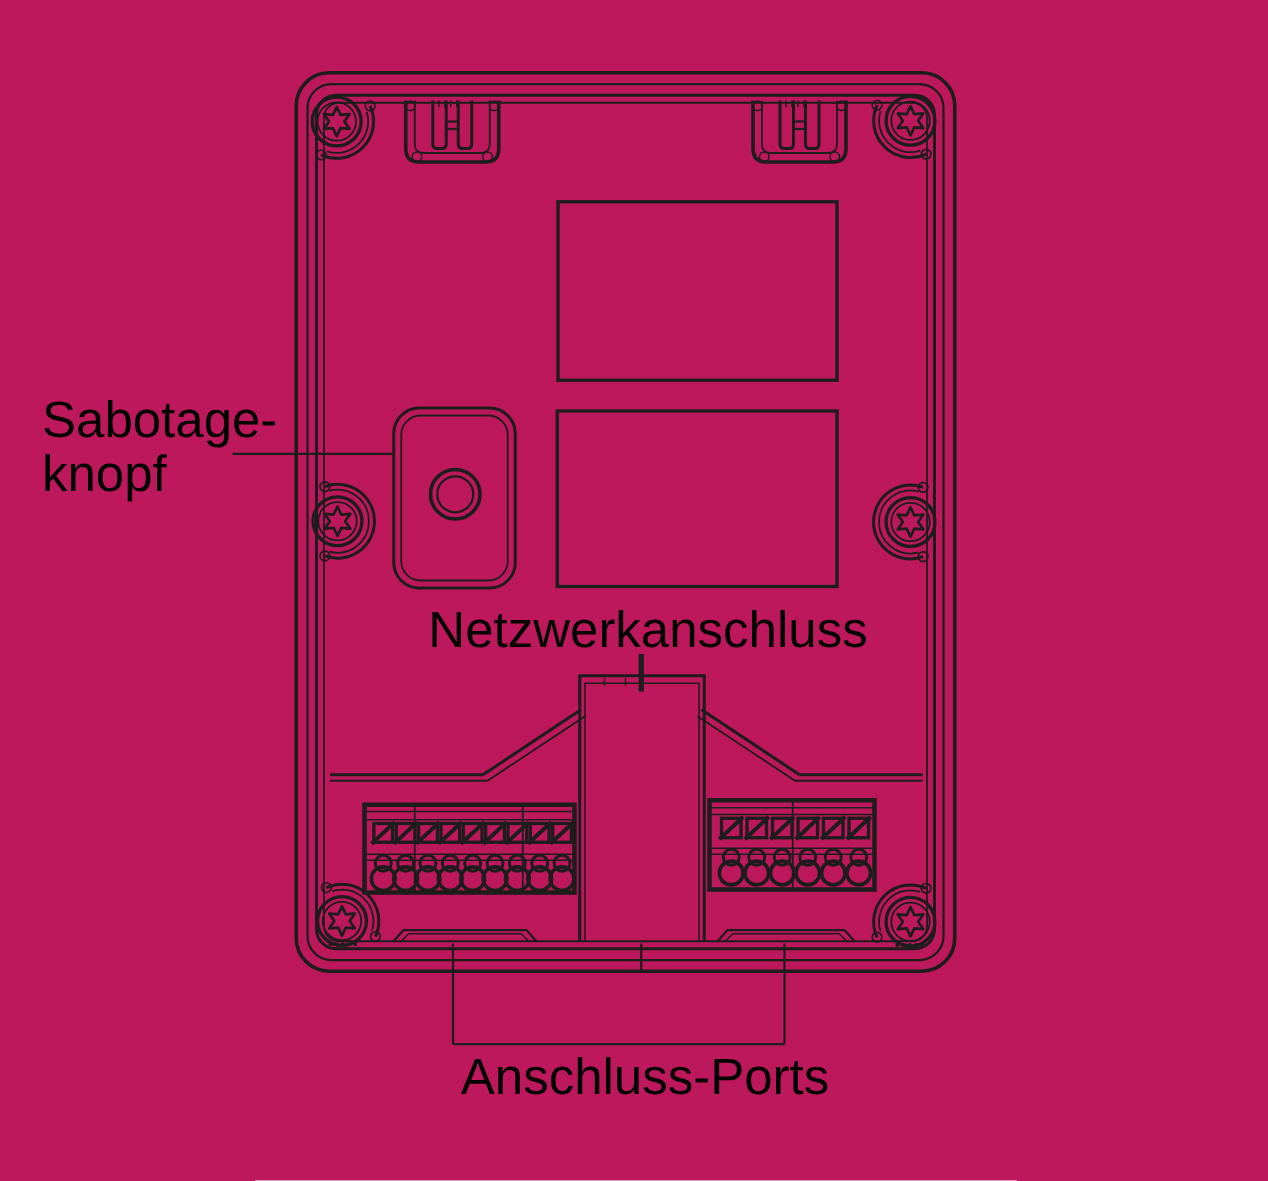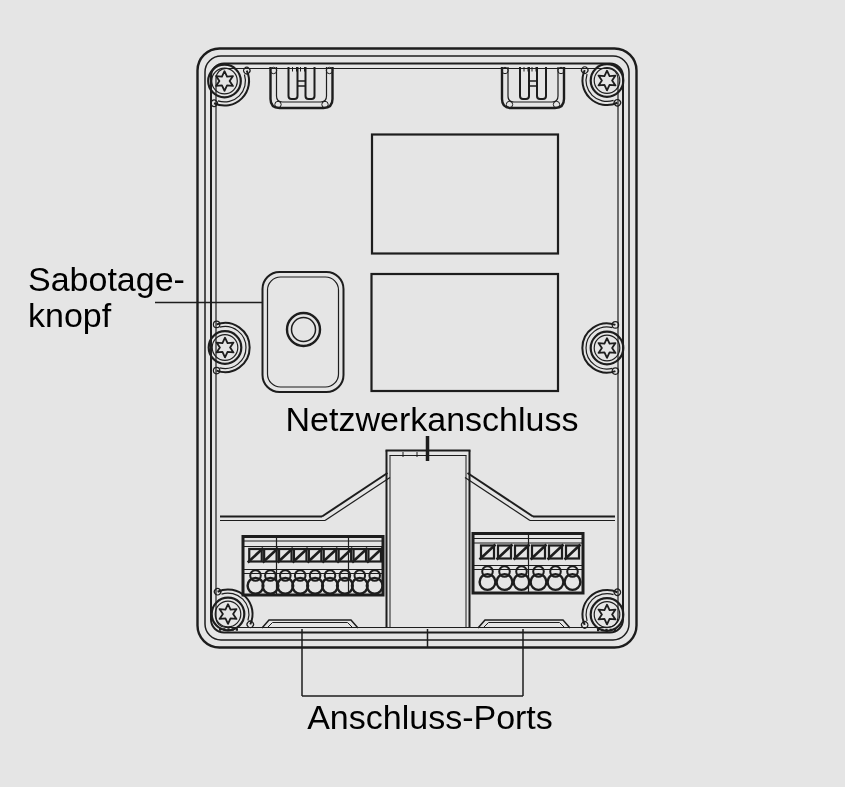--- a/index.html
+++ b/index.html
@@ -1,16 +1,16 @@
 <!DOCTYPE html>
 <html><head>
 <meta charset="utf-8">
 <style>
   html,body{margin:0;padding:0;background:#ffffff;}
-  .stage{position:relative;width:845px;height:787px;background:#e5e5e5;overflow:hidden;}
+  .stage{position:relative;width:845px;height:787px;background:#be185d;overflow:hidden;}
   .ln{fill:none;stroke:#1d1d1d;stroke-linecap:butt;}
   .w1{stroke-width:1;}
   .w12{stroke-width:1.2;}
   .w15{stroke-width:1.5;}
   .w18{stroke-width:1.8;}
   .w2{stroke-width:2;}
   .w22{stroke-width:2.2;}
   .w24{stroke-width:2.4;}
   .w26{stroke-width:2.6;}
   .w3{stroke-width:3;}

